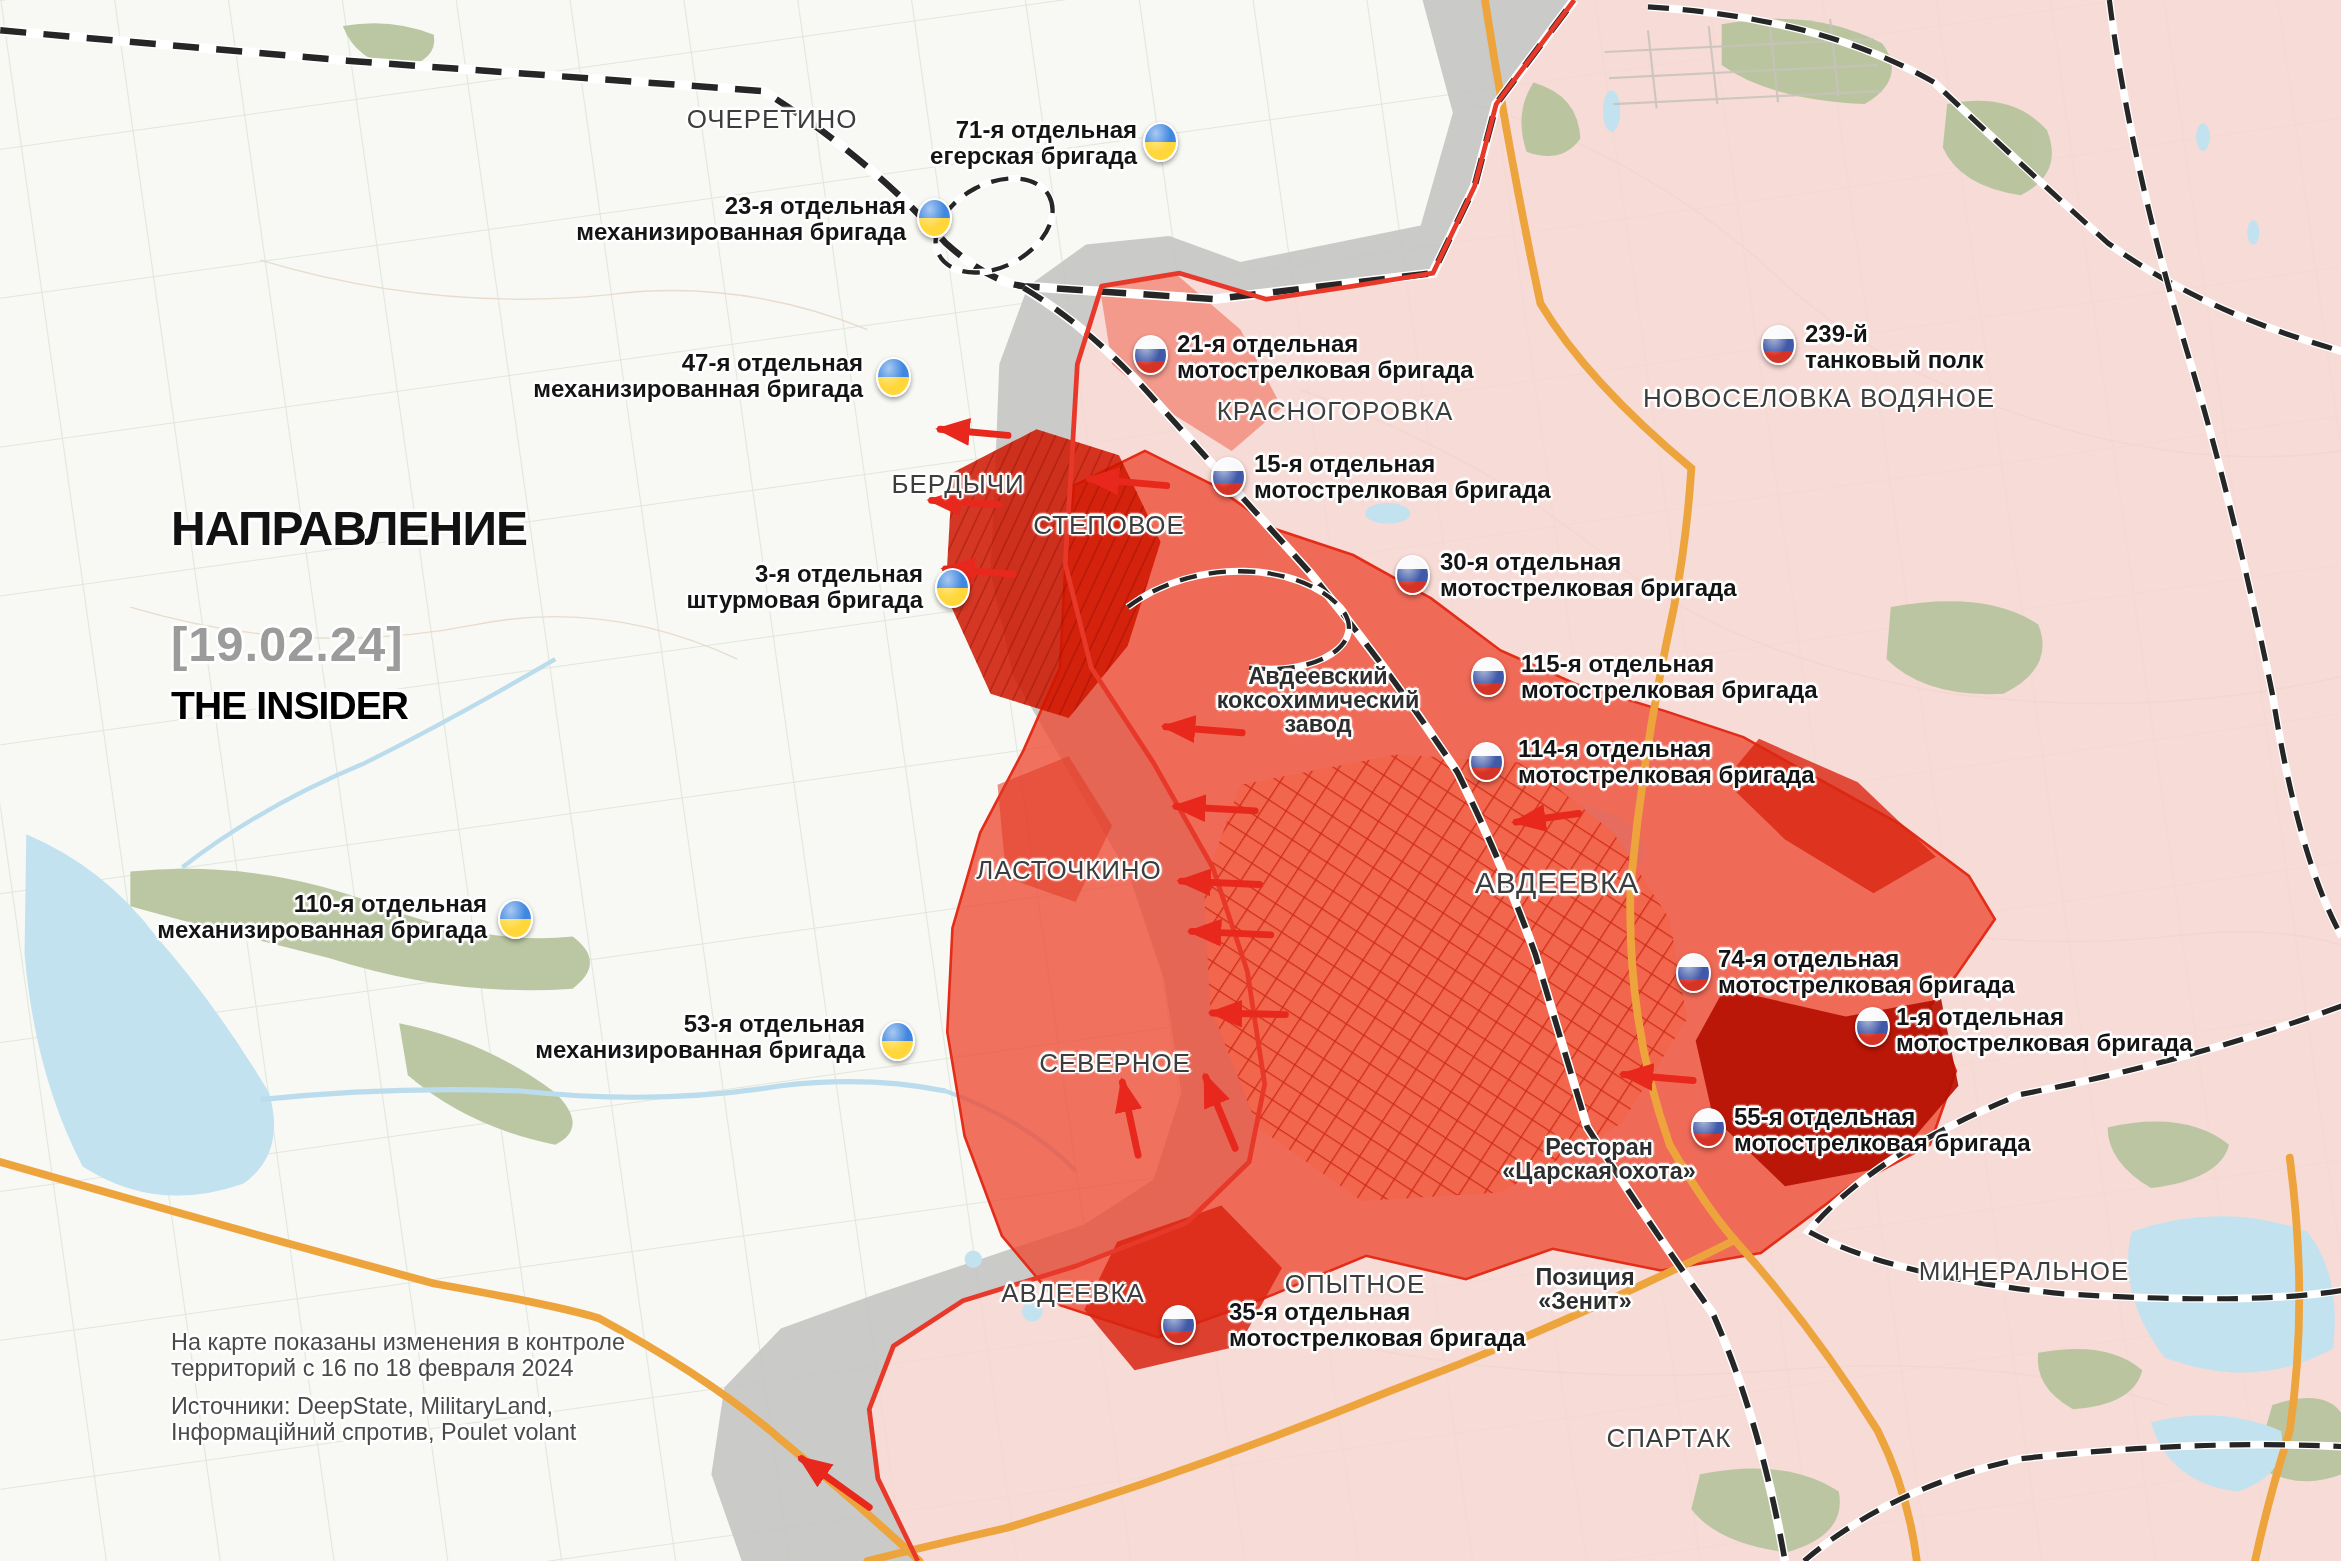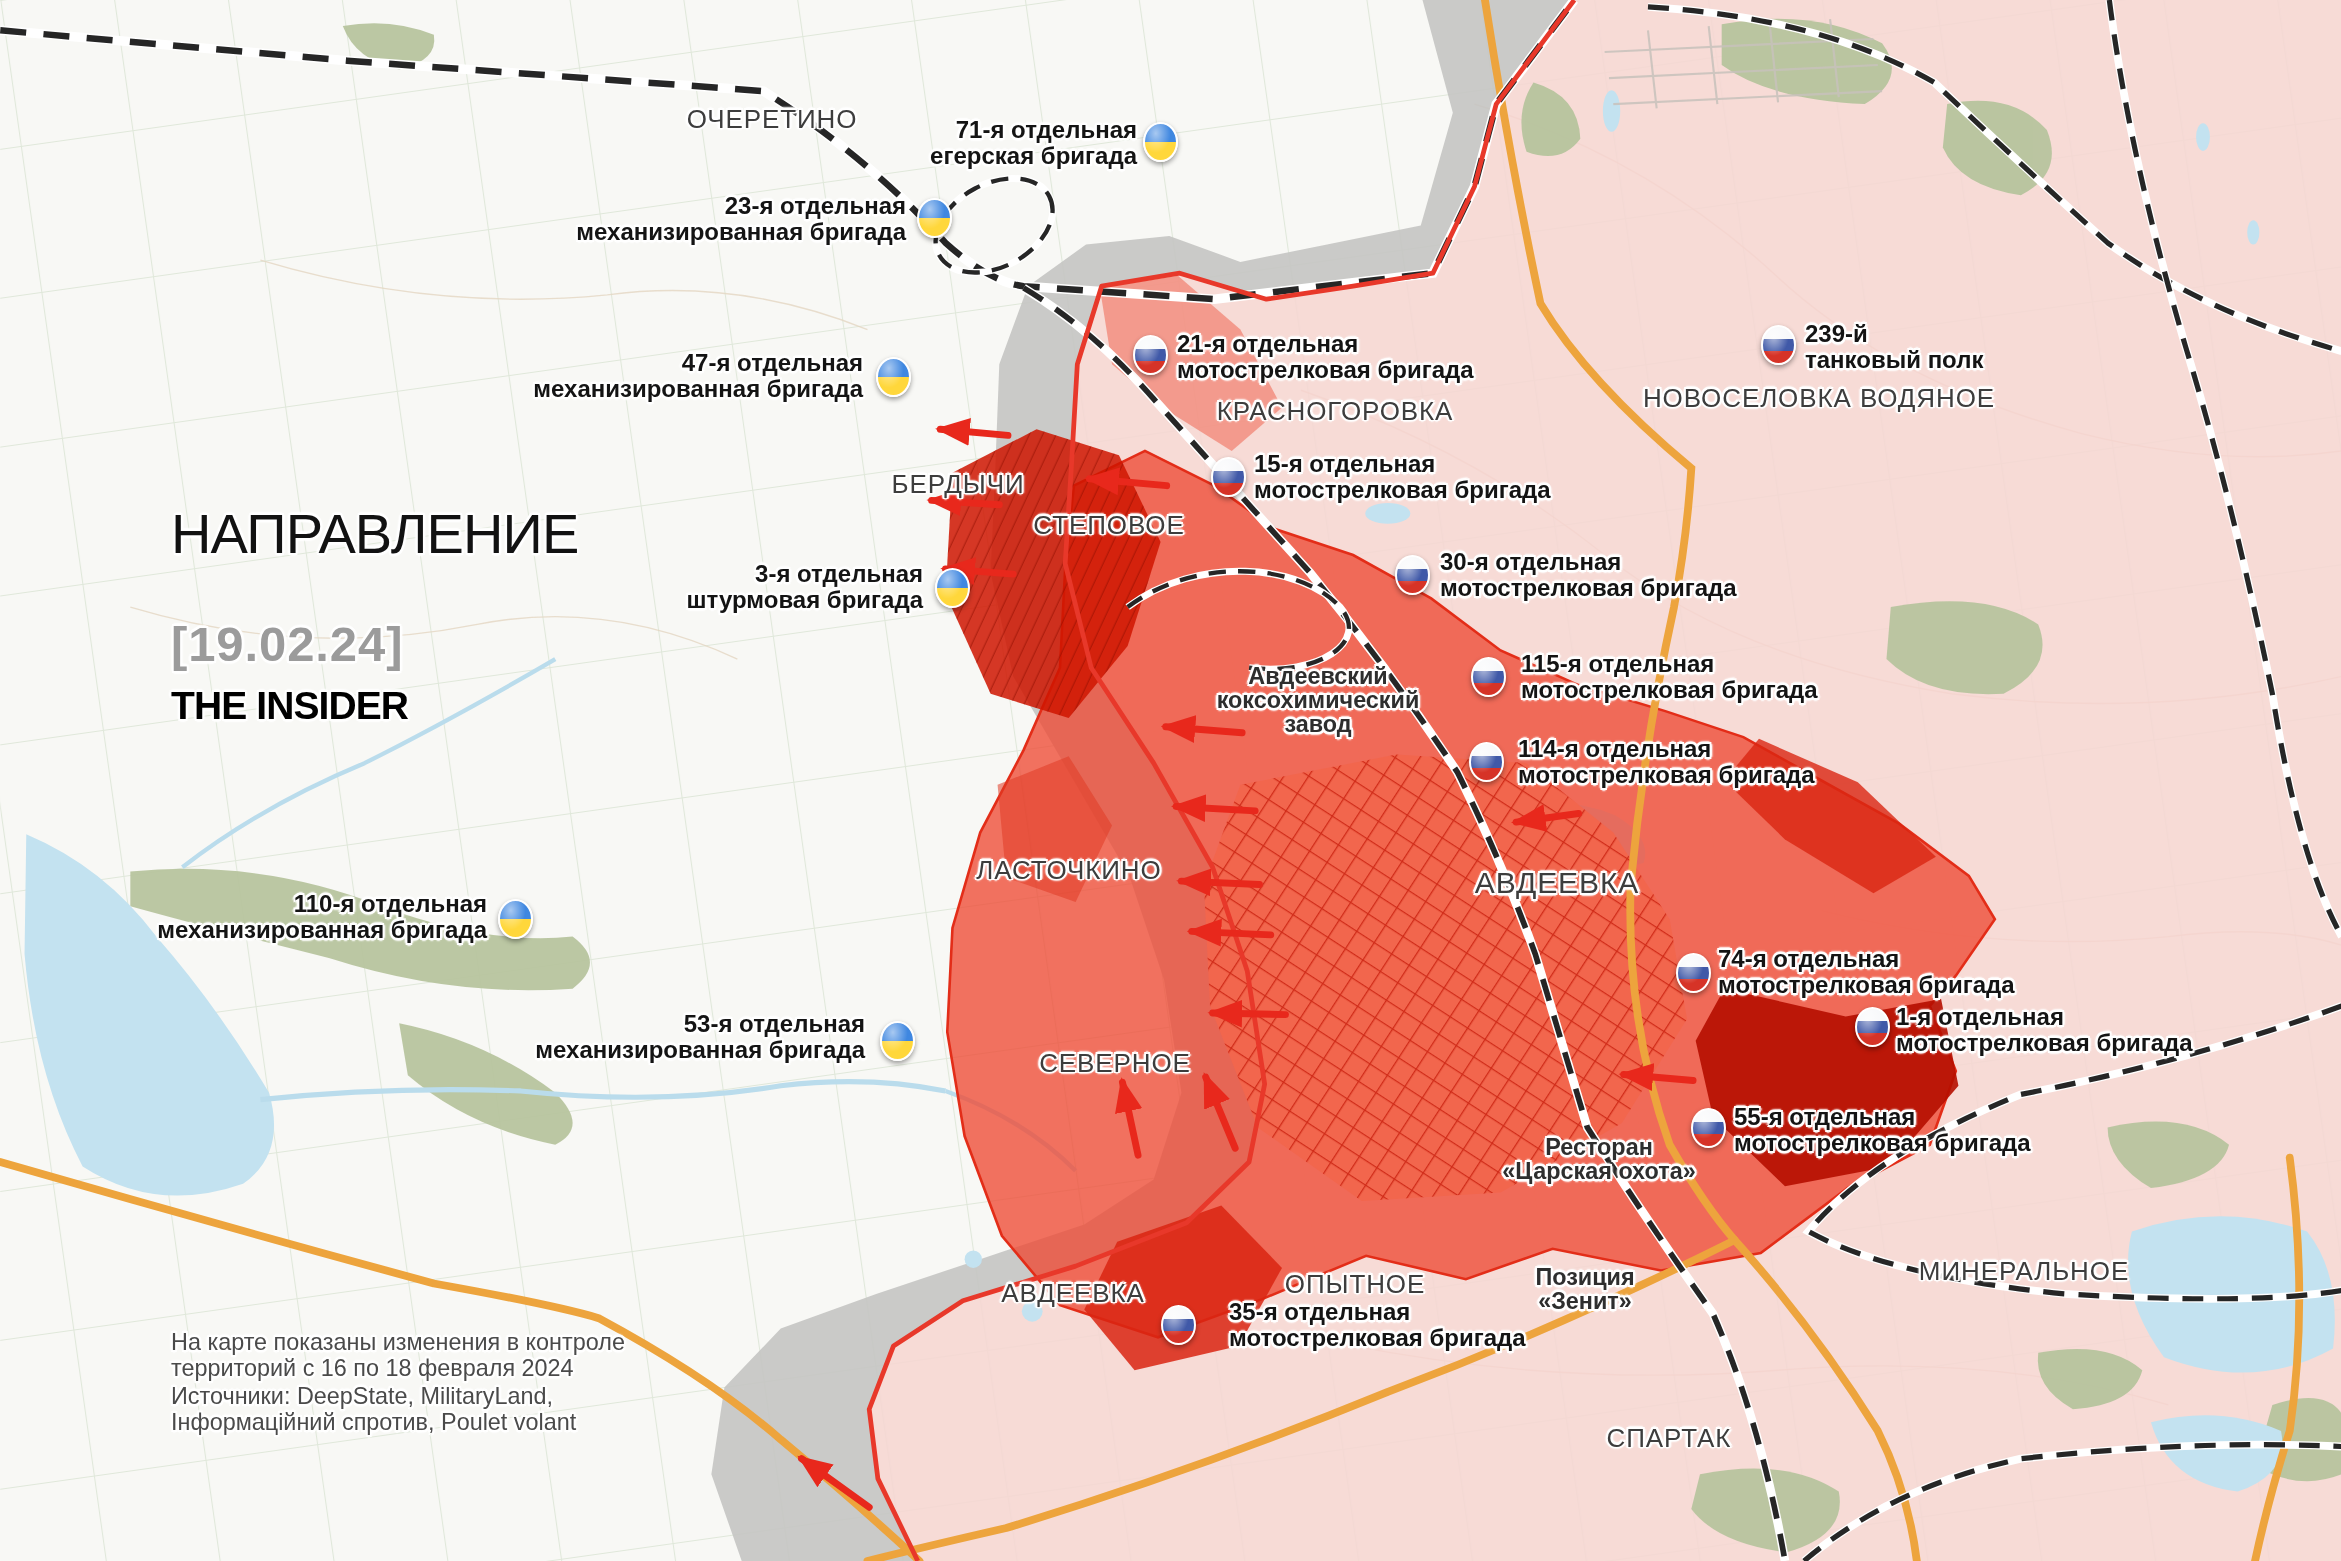--- a/index.html
+++ b/index.html
@@ -20,30 +20,30 @@
   
   .pin{position:absolute;width:35px;height:40px;border-radius:50%;box-sizing:border-box;
        border:2.6px solid #fff;box-shadow:0 2.6px 5.2px rgba(0,0,0,.38);z-index:5;}
   .pin.ua{background:radial-gradient(ellipse at 35% 26%,rgba(255,255,255,.55),rgba(255,255,255,0) 52%),
           linear-gradient(180deg,#3f87e0 0%,#3f87e0 50%,#ffd73b 50%,#ffd73b 100%);}
   .pin.ru{background:radial-gradient(ellipse at 35% 26%,rgba(255,255,255,.6),rgba(255,255,255,0) 52%),
           linear-gradient(180deg,#f7f8fa 0%,#f7f8fa 34%,#4059a8 34%,#4059a8 67%,#d63327 67%,#d63327 100%);}
   
   .t1{position:absolute;left:173px;top:422px;z-index:7;font-weight:bold;font-size:68px;
       letter-spacing:-0.9px;color:#ef3b2d;}
-  .t2{position:absolute;left:171px;top:501px;z-index:7;font-weight:normal;font-size:56px;
+  .t2{position:absolute;left:171px;top:501px;z-index:7;font-weight:bold;font-size:48px;
       letter-spacing:-0.9px;color:#121212;}
   .t3{position:absolute;left:171px;top:616px;z-index:7;font-weight:bold;font-size:49px;
       letter-spacing:0.9px;color:#9b9b9b;}
   .brand{position:absolute;left:171px;top:684px;z-index:7;font-weight:bold;font-size:39px;
       letter-spacing:-0.9px;color:#000;}
   
   .foot{position:absolute;left:171px;top:1329px;z-index:7;font-size:23.4px;line-height:26px;
         color:#4a4a4a;}
-  .foot .src{margin-top:2px;}
+  .foot .src{margin-top:12px;}
 </style>
 </head>
 <body>
 
 <div id="stage">
 
   <svg id="mapsvg" width="2342" height="1561" viewBox="0 0 2700 1800" xmlns="http://www.w3.org/2000/svg">
     <defs>
       <pattern id="fields" width="130" height="170" patternUnits="userSpaceOnUse" patternTransform="rotate(-8)">
         <path d="M0,0 H130 M0,0 V170" stroke="#ccdac4" stroke-width="2.5" fill="none"></path>

